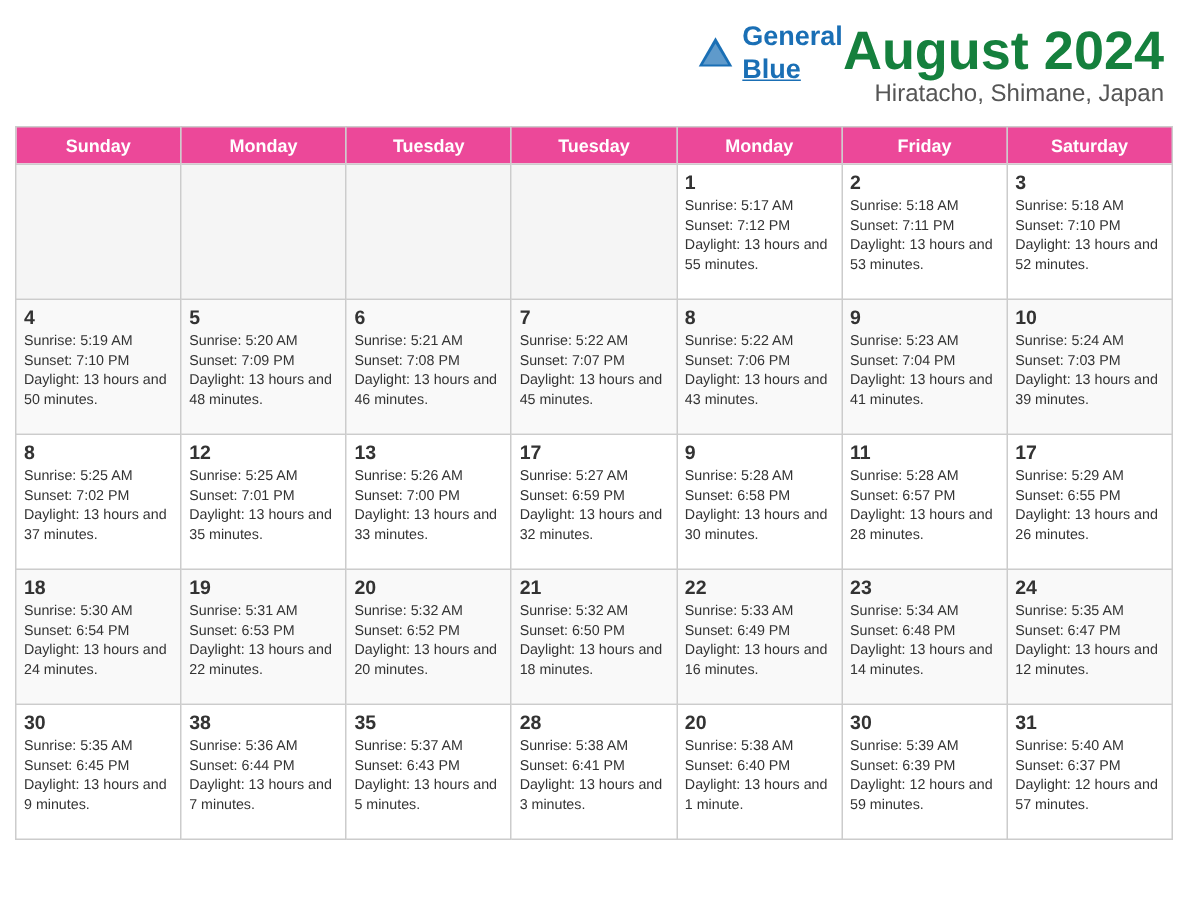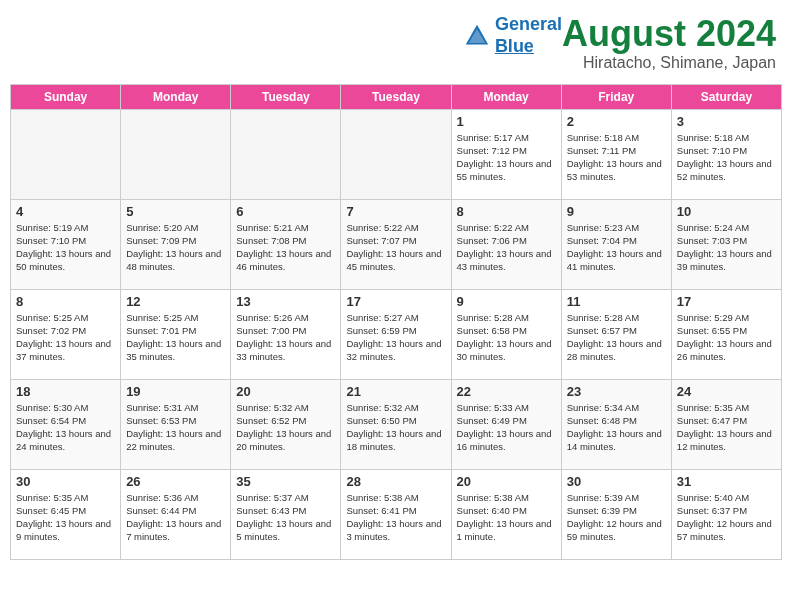--- a/index.html
+++ b/index.html
@@ -232,21 +232,21 @@
           <div class="day-number">24</div>
           <div class="day-info">Sunrise: 5:35 AM<br>Sunset: 6:47 PM<br>Daylight: 13 hours and 12 minutes.</div>
         </td>
       </tr>
       <tr>
         <td>
           <div class="day-number">30</div>
           <div class="day-info">Sunrise: 5:35 AM<br>Sunset: 6:45 PM<br>Daylight: 13 hours and 9 minutes.</div>
         </td>
         <td>
-          <div class="day-number">26</div>
+          <div class="day-number">38</div>
           <div class="day-info">Sunrise: 5:36 AM<br>Sunset: 6:44 PM<br>Daylight: 13 hours and 7 minutes.</div>
         </td>
         <td>
           <div class="day-number">35</div>
           <div class="day-info">Sunrise: 5:37 AM<br>Sunset: 6:43 PM<br>Daylight: 13 hours and 5 minutes.</div>
         </td>
         <td>
           <div class="day-number">28</div>
           <div class="day-info">Sunrise: 5:38 AM<br>Sunset: 6:41 PM<br>Daylight: 13 hours and 3 minutes.</div>
         </td>

